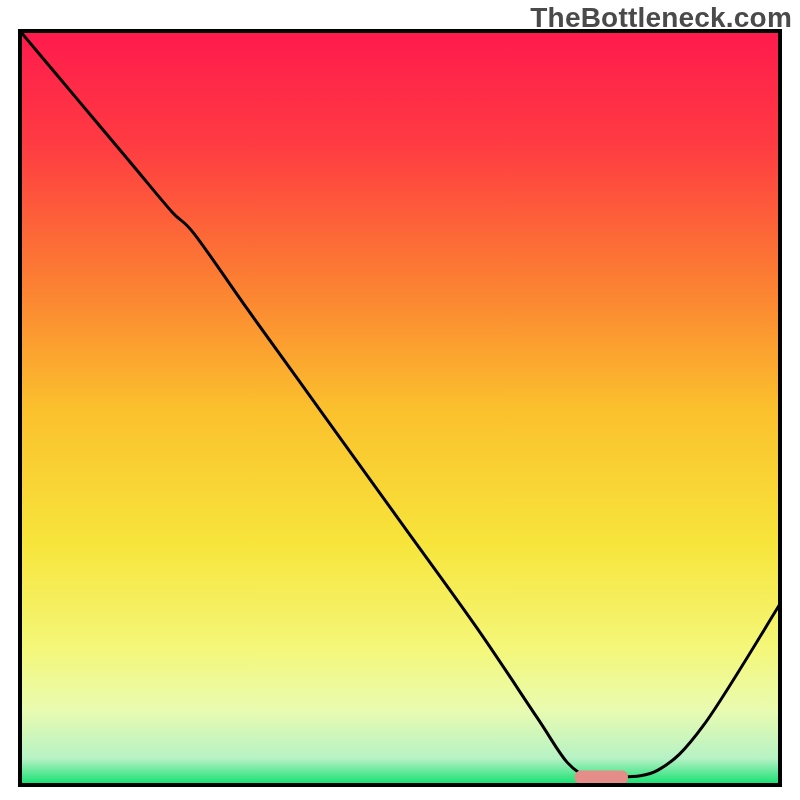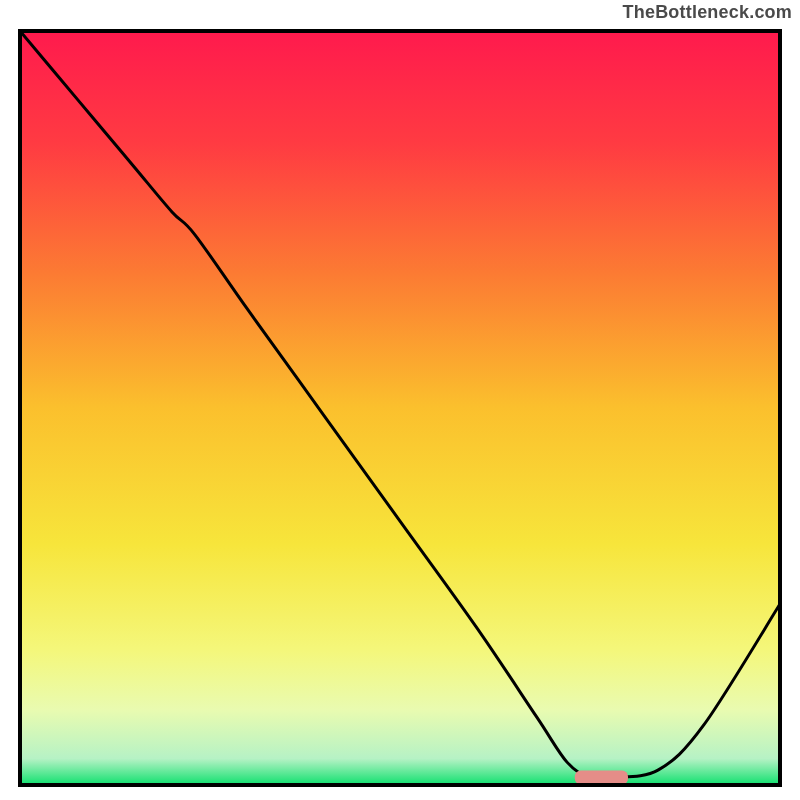--- a/index.html
+++ b/index.html
@@ -20,21 +20,21 @@
     left: 0;
     top: 0;
     width: 800px;
     height: 800px;
   }
   .watermark {
     position: absolute;
     top: 2px;
     right: 8px;
     font-family: Arial, Helvetica, sans-serif;
-    font-size: 18px;
+    font-size: 28px;
     font-weight: 600;
     color: #4a4a4a;
     letter-spacing: 0.2px;
   }
 </style>
 </head>
 <body>
 
 <div class="root">
   <svg class="frame" viewBox="0 0 800 800">

